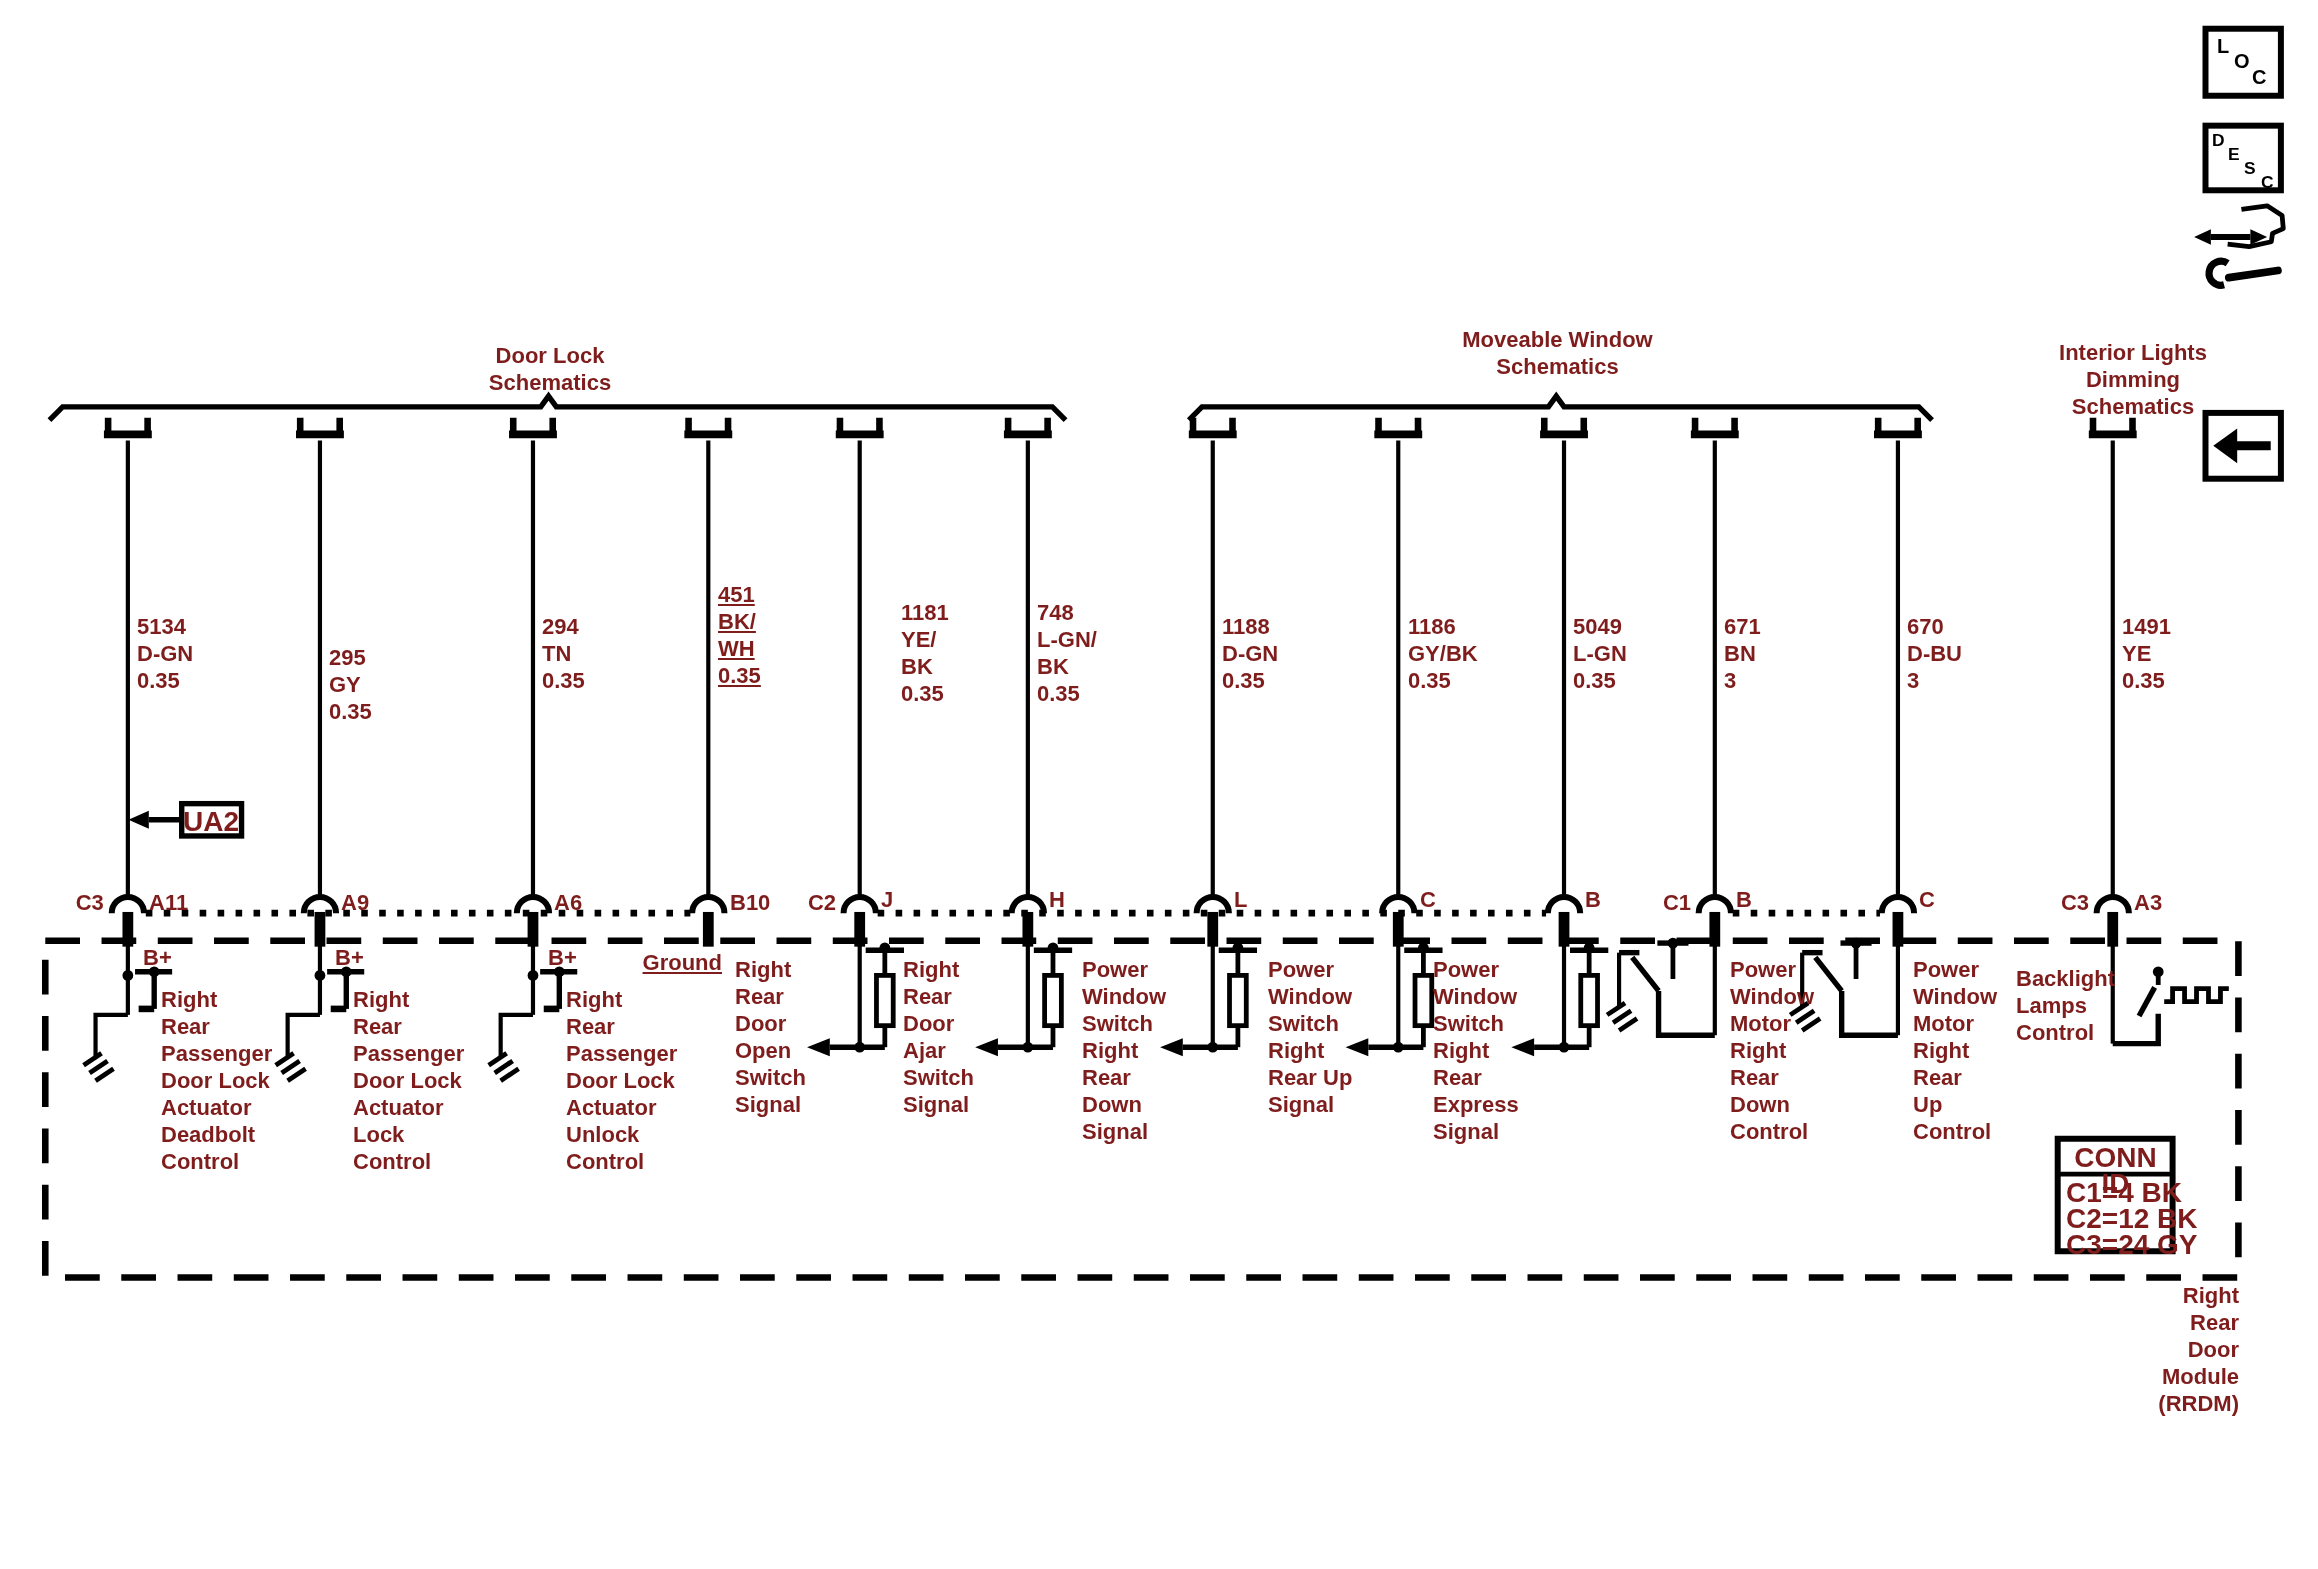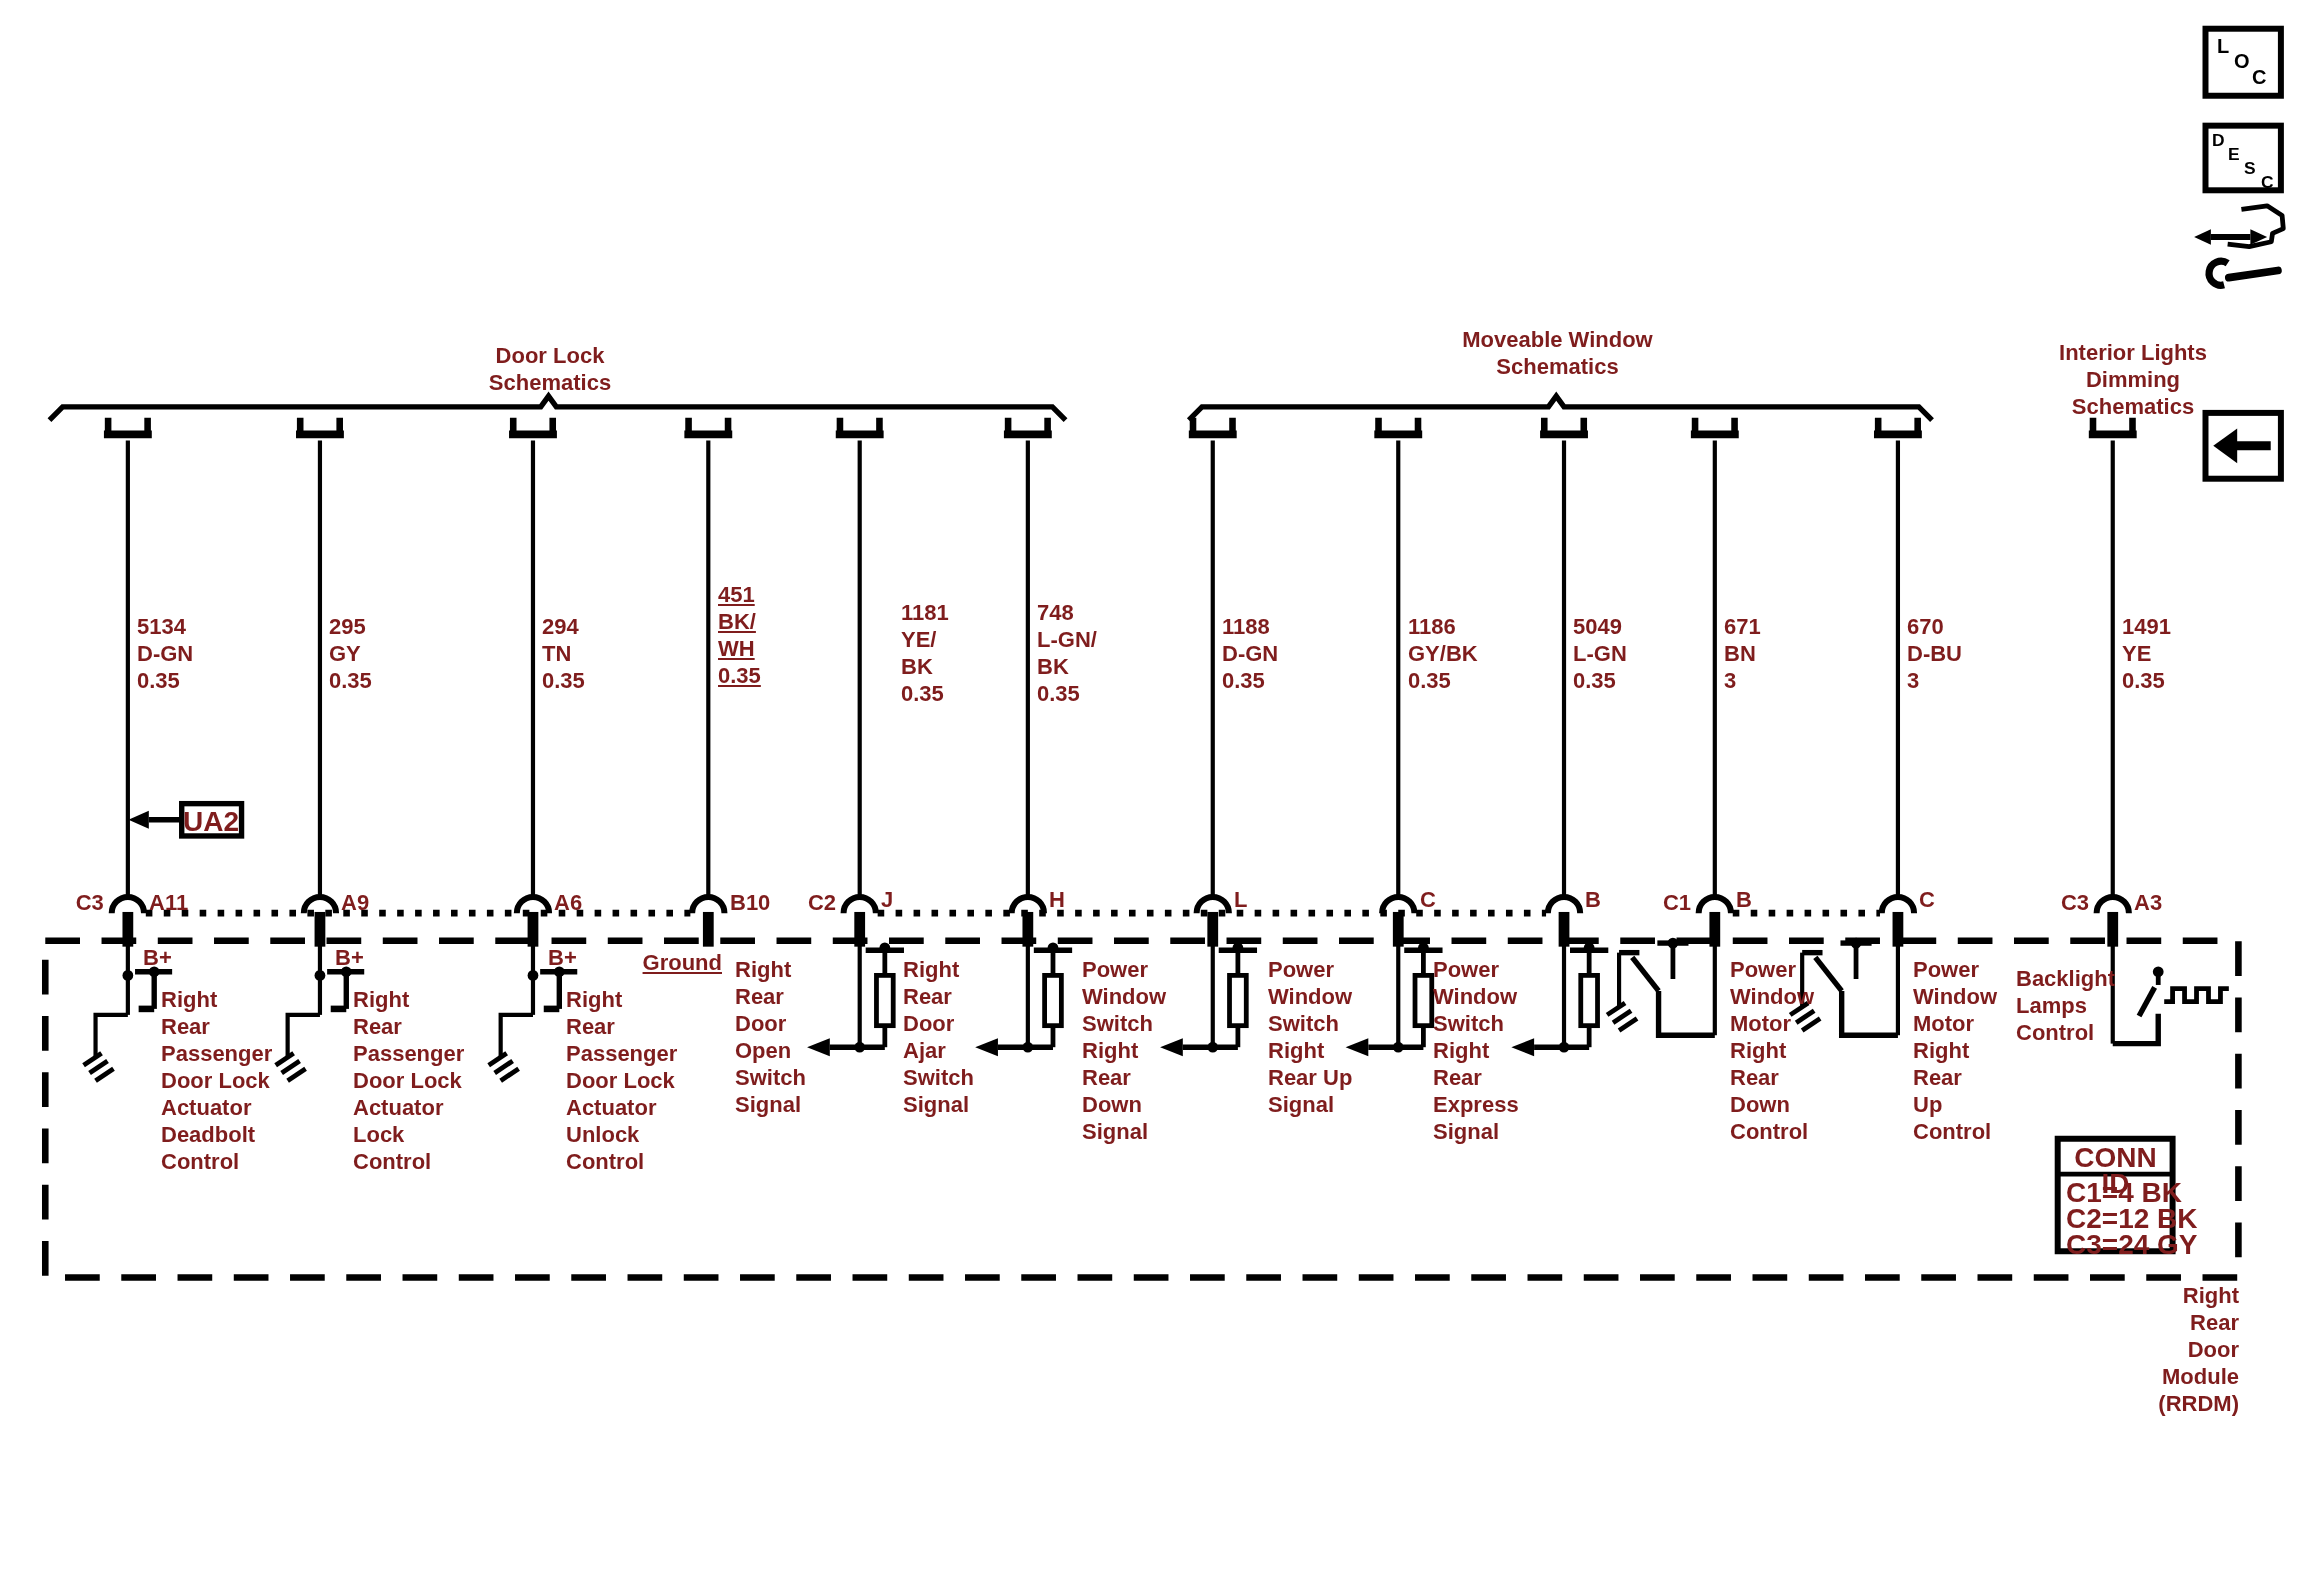--- a/index.html
+++ b/index.html
@@ -189,21 +189,21 @@
 Schematics</div>
 <div class="lbl ctr" style="left:2043px;top:339px;width:180px;">Interior Lights
 Dimming
 Schematics</div>
 
 <div class="lbl ctr sm" style="left:181px;top:809px;width:60px;">UA2</div>
 
 <div class="lbl" style="left:137px;top:613px;">5134
 D-GN
 0.35</div>
-<div class="lbl" style="left:329px;top:613px;">295
+<div class="lbl" style="left:329px;top:644px;">295
 GY
 0.35</div>
 <div class="lbl" style="left:542px;top:613px;">294
 TN
 0.35</div>
 <div class="lbl" style="left:718px;top:581px;text-decoration:underline;">451
 BK/
 WH
 0.35</div>
 <div class="lbl" style="left:869px;top:599px;margin-left:32px;">1181

